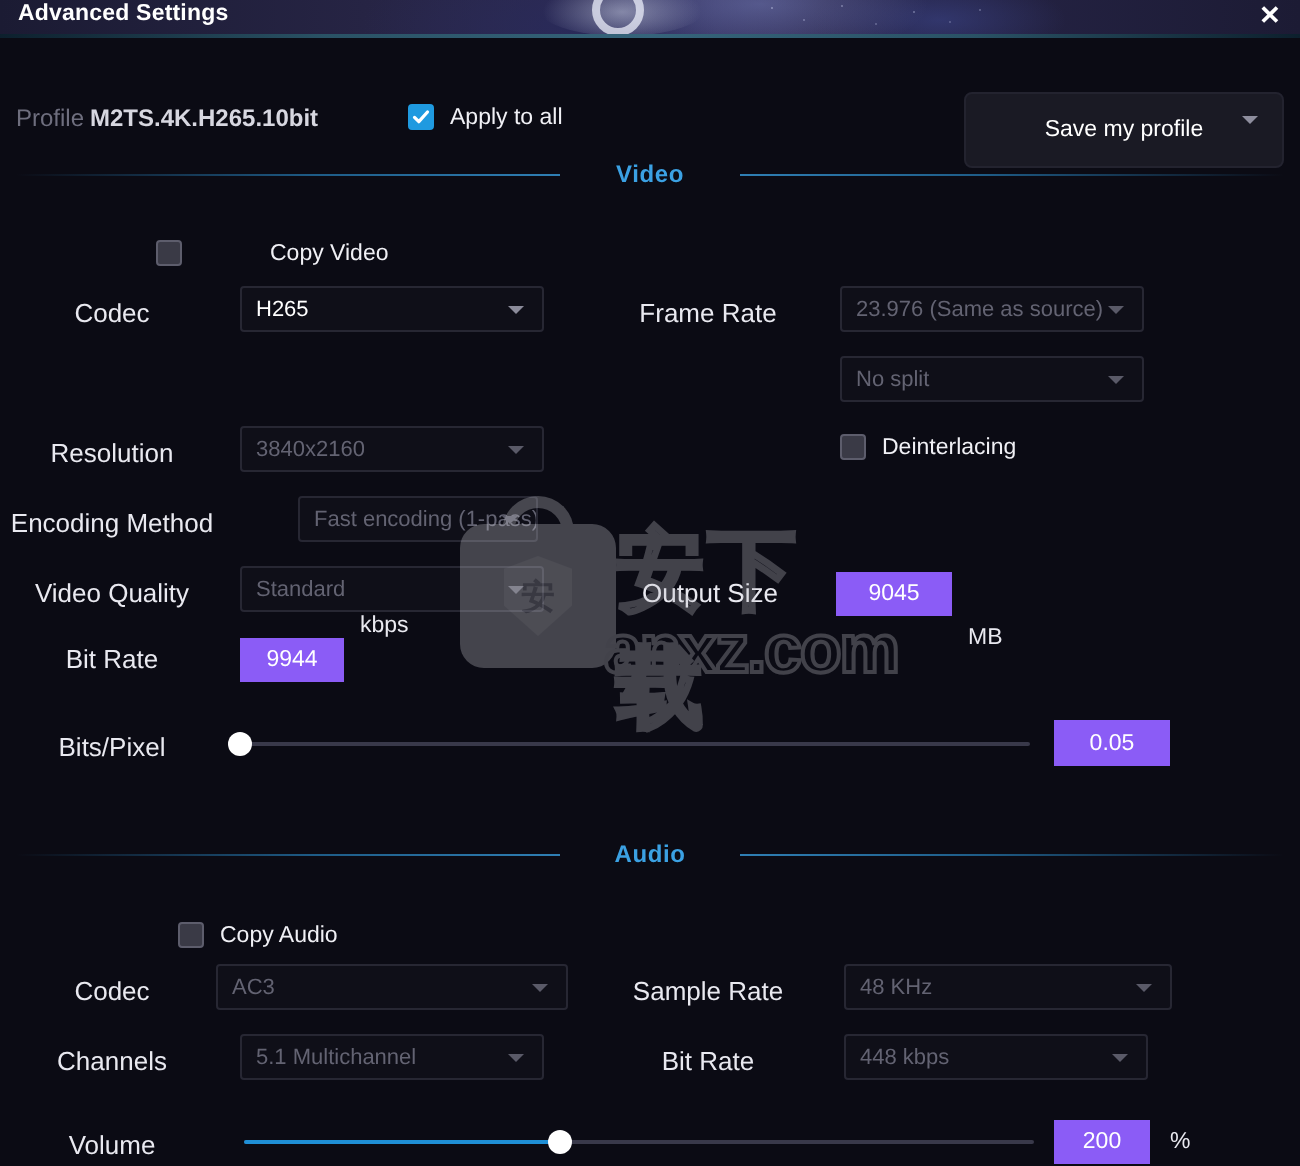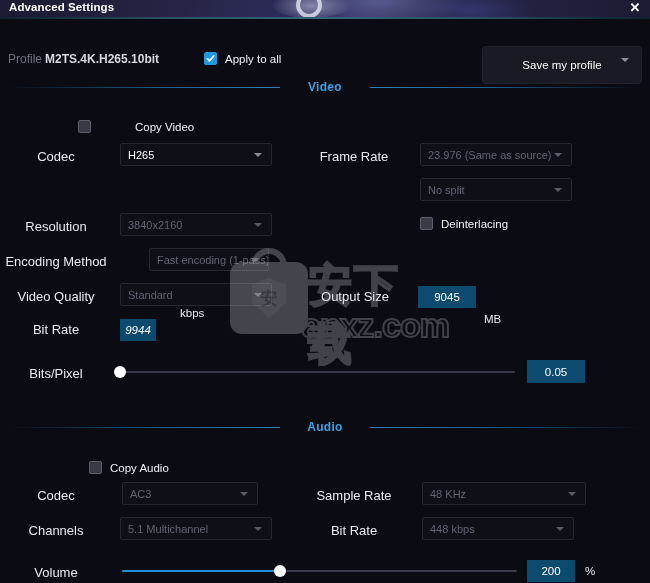--- a/index.html
+++ b/index.html
@@ -124,21 +124,21 @@
   }
   .select.disabled .sel-val { color: #636372; }
   .select .caret {
     position: absolute; right: 9px; top: 9px;
     width: 0; height: 0; border-left: 4px solid transparent; border-right: 4px solid transparent;
     border-top: 4px solid #8b8b9a;
   }
   .select.disabled .caret { border-top-color: #5a5a68; }
 
   .numbox {
-    position: absolute; height: 22px; background: #0c4a6e; border: none;
+    position: absolute; height: 22px; background: #8b5cf6; border: none;
     display: flex; align-items: center; justify-content: center;
   }
   .numbox .nv { font-size: 11.5px; color: #ffffff; }
   .unit { position: absolute; font-size: 11.5px; color: #e9e9f0; }
 
   .cbrow { position: absolute; display: flex; align-items: center; gap: 8px; cursor: pointer; }
   .cbrow .cb-label { font-size: 11.5px; color: #f0f0f5; }
 
   
   .slider { position: absolute; height: 14px; }
@@ -272,21 +272,21 @@
     <span class="caret"></span>
   </div>
 
   <div class="fld-label" style="left:300px; top:289px; width:110px;">Output Size</div>
   <div class="numbox" style="left:418px; top:286px; width:58px;">
     <span class="nv">9045</span>
   </div>
   <div class="unit" style="left:484px; top:289px;margin-top:24px;">MB</div>
 
   <div class="fld-label" style="left:0px; top:322px; width:112px;">Bit Rate</div>
-  <div class="numbox" style="left:120px; top:319px; width:36px;font-style:italic;">
+  <div class="numbox" style="left:120px; top:319px; width:52px;">
     <span class="nv">9944</span>
   </div>
   <div class="unit" style="left:180px; top:307px;">kbps</div>
 
   <div class="fld-label" style="left:0px; top:366px; width:112px;">Bits/Pixel</div>
   <div class="slider" style="left:120px; top:365px; width:395px;">
     <div class="track"></div>
     <div class="fill" id="bpp-fill" style="width: 0%;"></div>
     <div class="thumb" id="bpp-thumb" style="left: 0%;"></div>
   </div>
@@ -299,21 +299,21 @@
     <div class="s-title">Audio</div>
     <div class="line-r"></div>
   </div>
 
   <div class="cbrow" style="left:78px; top:461px;padding-left:11px;">
     <span class="cb unchecked"></span>
     <span class="cb-label">Copy Audio</span>
   </div>
 
   <div class="fld-label" style="left:0px; top:488px; width:112px;">Codec</div>
-  <div class="select disabled" style="left:122px; top:482px; width:136px;">
+  <div class="select disabled" style="left:108px; top:482px; width:176px;">
     <span class="sel-val">AC3</span>
     <span class="caret"></span>
   </div>
 
   <div class="fld-label" style="left:290px; top:488px; width:128px;">Sample Rate</div>
   <div class="select disabled" style="left:422px; top:482px; width:164px;">
     <span class="sel-val">48 KHz</span>
     <span class="caret"></span>
   </div>
 

